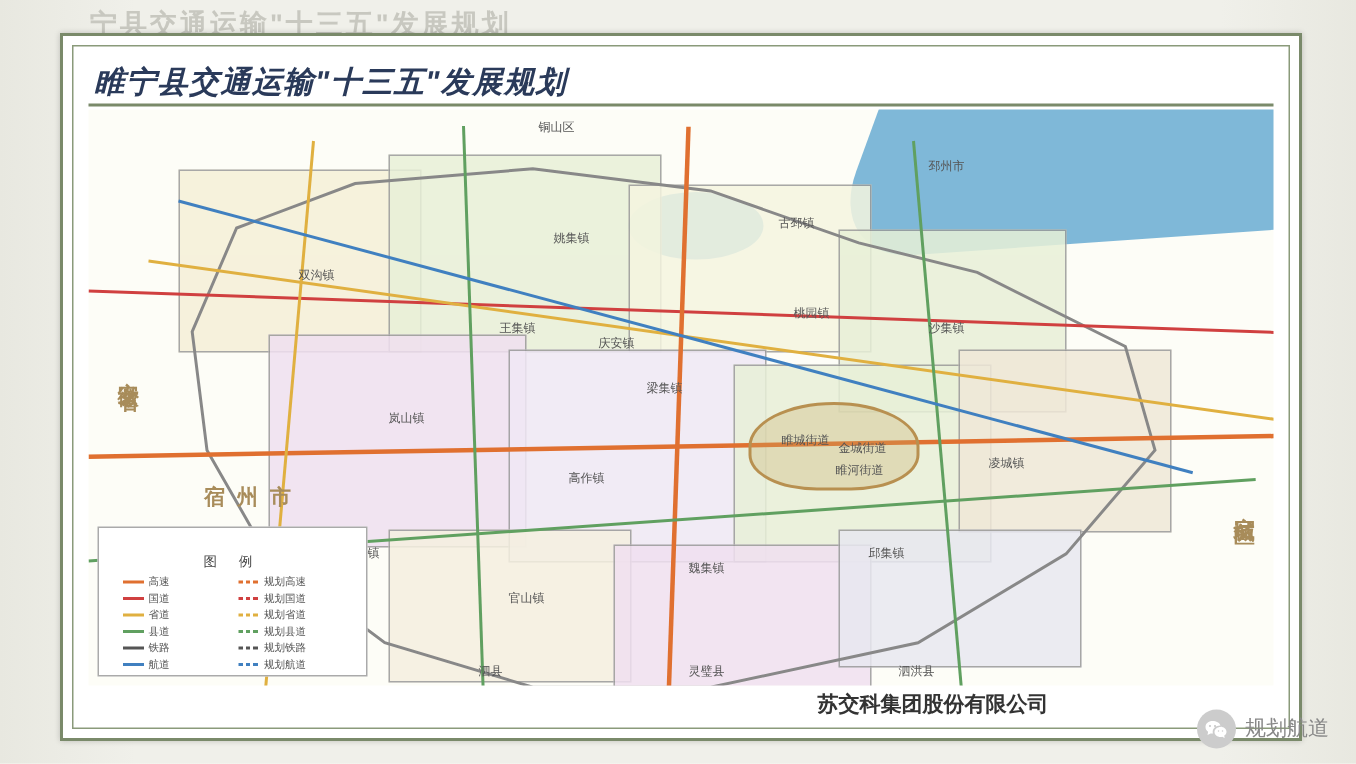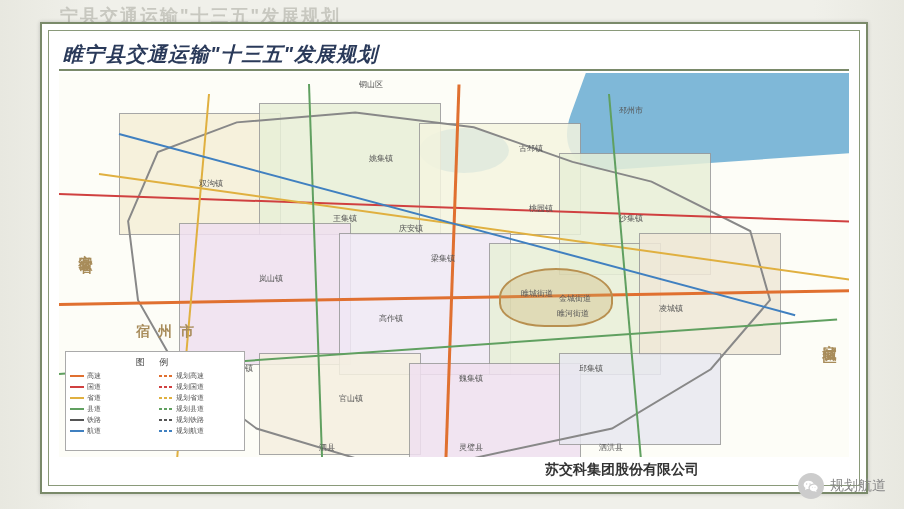--- a/index.html
+++ b/index.html
@@ -9,21 +9,21 @@
   .inner{position:absolute;inset:6px;border:1px solid #8a9a7a}
   .title-bar{position:absolute;left:14px;top:10px;font-size:20px;font-weight:bold;color:#2a3a5a;font-style:italic;letter-spacing:1px}
   .subtitle{position:absolute;right:14px;top:14px;font-size:14px;font-weight:bold;color:#2a3a5a;letter-spacing:1px}
   .hr{position:absolute;left:10px;right:10px;top:38px;height:2px;background:#7a8a6a}
   .map-area{position:absolute;left:10px;right:10px;top:42px;bottom:28px;background:#fdfdf7;overflow:hidden}
   .water{position:absolute;background:#7fb8d8}
   .region{position:absolute;border:1px solid #999;opacity:.85}
   .lbl{position:absolute;font-size:8px;color:#555;white-space:nowrap}
   .lbl.big{font-size:14px;color:#a88c5a;font-weight:bold;letter-spacing:3px}
   .road{position:absolute;height:2px;transform-origin:left center}
-  .legend{position:absolute;left:6px;bottom:6px;width:180px;height:100px;background:#fff;border:1px solid #aaa;font-size:7px;padding:4px;box-sizing:border-box}
+  .legend{position:absolute;left:6px;bottom:6px;width:180px;height:100px;background:#fff;border:1px solid #aaa;font-size:7px;padding:16px;box-sizing:border-box}
   .legend-title{text-align:center;font-size:9px;letter-spacing:6px;margin-bottom:2px;color:#444}
   .legend-grid{display:grid;grid-template-columns:50% 50%;gap:1px 4px}
   .legend-item{display:flex;align-items:center;gap:3px;color:#555}
   .swatch{width:14px;height:2px;display:inline-block}
   .attr{position:absolute;right:160px;bottom:6px;font-size:14px;color:#333;font-weight:bold}
   .watermark{position:absolute;right:18px;bottom:10px;display:flex;align-items:center;gap:6px;font-size:14px;color:#888}
   .wm-circle{width:26px;height:26px;border-radius:50%;background:#ccc;display:flex;align-items:center;justify-content:center;font-size:16px;color:#fff}
   .city-core{position:absolute;border:2px solid #b89050;border-radius:50% 50% 40% 40%;background:rgba(200,170,100,.3)}
 </style>
 </head>

